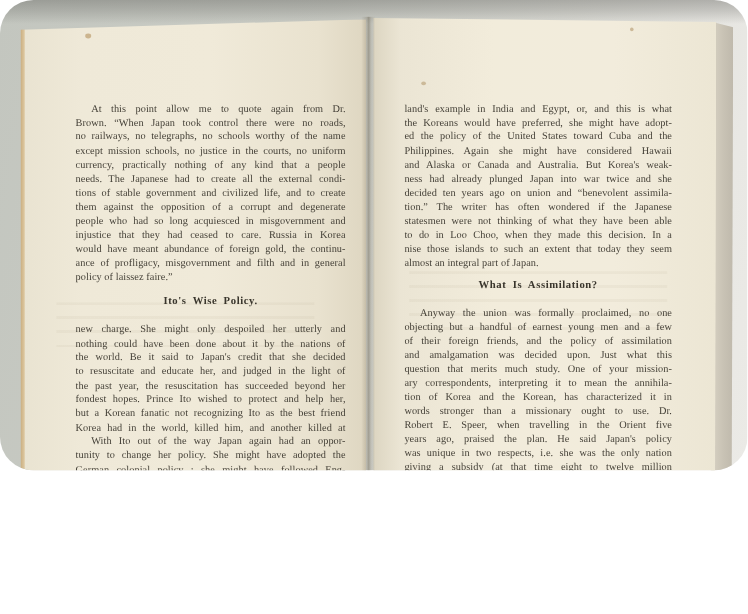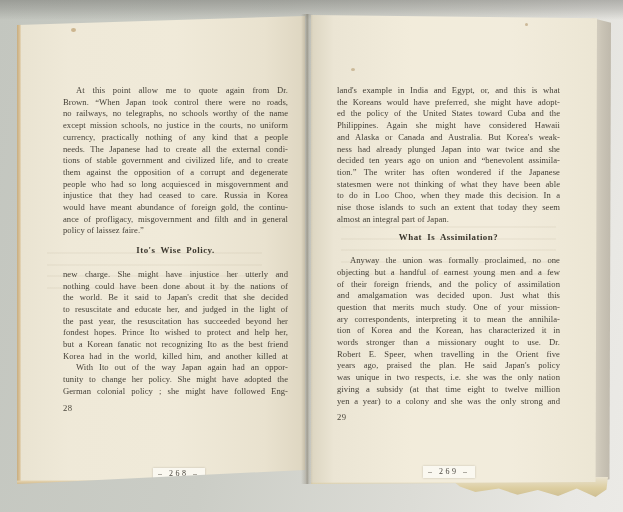--- a/index.html
+++ b/index.html
@@ -1,21 +1,22 @@
 <!DOCTYPE html>
 <html><head>
 <meta charset="utf-8">
 <style>
   html,body{margin:0;padding:0;}
   .scene{
-    position:relative;width:623px;height:512px;overflow:hidden;
+    position:relative;width:623px;height:392px;overflow:hidden;
     background:
       linear-gradient(180deg, rgba(88,88,84,.38) 0px, rgba(100,100,96,.25) 9px, rgba(100,100,96,0) 20px),
       linear-gradient(100deg, #c3c6bf 0%, #cbcdc6 40%, #dcdcd6 70%, #e9e8e4 92%, #ebeae6 100%);
     font-family:"Liberation Serif","DejaVu Serif",serif;
+    border-radius:28px;
   }
   .page{position:absolute;z-index:2;filter:drop-shadow(0 3px 4px rgba(70,63,48,.38));}
   .page-left{
     left:17px;top:16px;width:288px;height:468px;
     background:linear-gradient(90deg,#e9e3d1 0%,#efe9d8 18%,#f0ead9 55%,#e9e2cf 86%,#ded6c1 100%);
     clip-path:polygon(0 1.9%,100% 0%,100% 97%,0 100%);
   }
   .page-right{
     left:311px;top:14px;width:286px;height:470px;
     background:linear-gradient(90deg,#dcd5c1 0%,#ebe5d4 8%,#f2ecdb 35%,#f2ecdc 70%,#ece6d4 100%);
@@ -84,21 +85,21 @@
           <div class="line">tions of stable government and civilized life, and to create</div>
           <div class="line">them against the opposition of a corrupt and degenerate</div>
           <div class="line">people who had so long acquiesced in misgovernment and</div>
           <div class="line">injustice that they had ceased to care.  Russia in Korea</div>
           <div class="line">would have meant abundance of foreign gold, the continu-</div>
           <div class="line">ance of profligacy, misgovernment and filth and in general</div>
           <div class="line short">policy of laissez faire.”</div>
         </div>
         <div class="heading">Ito's Wise Policy.</div>
         <div class="para">
-          <div class="line">new charge.  She might have injustice her utterly and</div>
+          <div class="line">new charge.  She might only despoiled her utterly and</div>
           <div class="line">nothing could have been done about it by the nations of</div>
           <div class="line">the world.  Be it said to Japan's credit that she decided</div>
           <div class="line">to resuscitate and educate her, and judged in the light of</div>
           <div class="line">the past year, the resuscitation has succeeded beyond her</div>
           <div class="line">fondest hopes.  Prince Ito wished to protect and help her,</div>
           <div class="line">but a Korean fanatic not recognizing Ito as the best friend</div>
           <div class="line">Korea had in the world, killed him, and another killed at</div>
         </div>
         <div class="para">
           <div class="line indent">With Ito out of the way Japan again had an oppor-</div>

